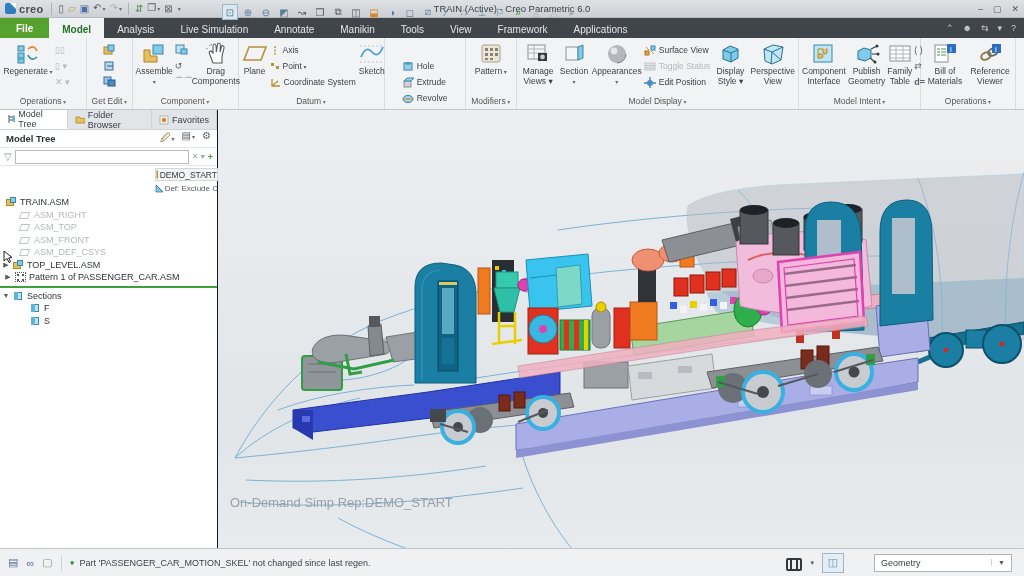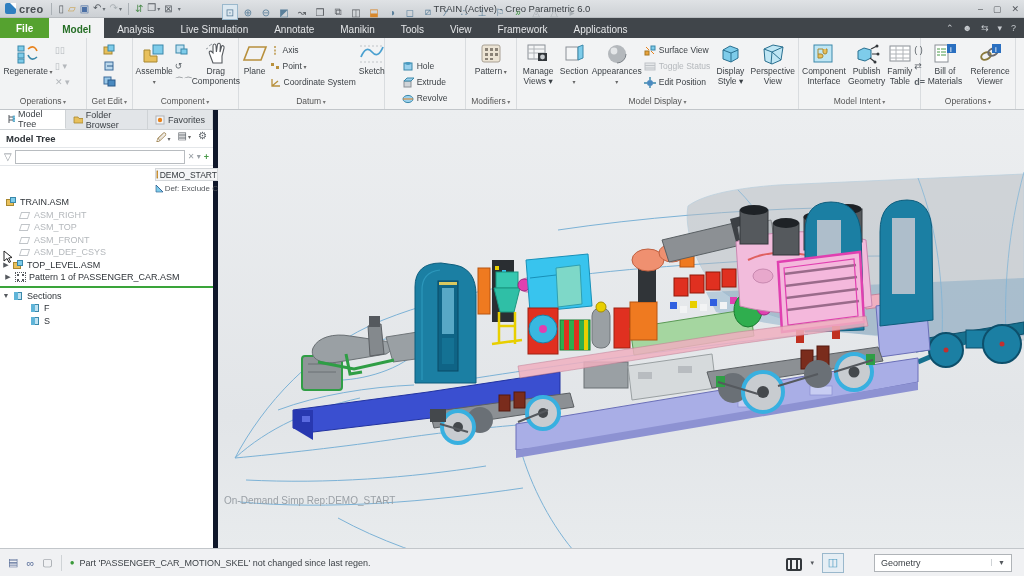--- a/index.html
+++ b/index.html
@@ -40,21 +40,21 @@
   .bigbtn .cap.drop:after{content:" ▾";font-size:6px;color:#666;}
   .smallcol{display:flex;flex-direction:column;justify-content:flex-start;gap:3px;padding-top:3px;}
   .sbtn{height:13px;display:flex;align-items:center;gap:2px;font-size:9px;color:#5a6066;}
   .sbtn.gray{color:#b4b8bc;}
   .listcol{display:flex;flex-direction:column;gap:2px;padding-top:3px;}
   .lbtn{display:flex;align-items:center;gap:3px;font-size:8.5px;color:#3a3f44;height:14px;white-space:nowrap;}
   .lbtn.disabled{color:#b4b8bc;}
   .lbtn .cap.drop:after{content:" ▾";font-size:6px;color:#666;}
 
   
-  .lpanel{position:absolute;left:0;top:110px;width:218px;bottom:28px;background:#fff;border-right:5px solid #0f172a;font-size:9px;}
+  .lpanel{position:absolute;left:0;top:110px;width:218px;bottom:28px;background:#fff;border-right:1px solid #0f172a;font-size:9px;}
   .ptabs{height:20px;background:#e2e5e8;display:flex;align-items:stretch;border-bottom:1px solid #cfd3d6;}
   .ptab{display:flex;align-items:center;gap:3px;padding:0 7px;color:#3a3f44;border-right:1px solid #cfd3d6;}
   .ptab.active{background:#fff;border-bottom:1px solid #fff;}
   .phead{height:18px;display:flex;align-items:center;padding:0 6px;border-bottom:1px solid #e4e7ea;}
   .phead b{font-size:9.5px;color:#2e3338;}
   .phead-ic{margin-left:auto;display:flex;gap:7px;color:#8a6a30;font-size:10px;}
   .pfilter{height:18px;display:flex;align-items:center;gap:3px;padding:0 4px;border-bottom:1px solid #e4e7ea;}
   .pfilter .funnel{color:#8a9096;font-size:10px;}
   .pfilter input{flex:1;height:14px;border:1px solid #b8bcc0;font-size:9px;padding:0 3px;outline:none;}
   .pfilter .fx{color:#9aa0a6;font-size:8px;}
@@ -77,21 +77,21 @@
   .ticon.sec .s2{position:absolute;left:1px;top:1px;width:4px;height:8px;background:#5fb4d8;}
   .cursor{position:absolute;left:2px;top:140px;z-index:5;}
 
   
   .canvas{position:absolute;left:218px;top:110px;right:0;bottom:28px;background:linear-gradient(#eceef0,#e2e5e8 70%,#e8ebed);overflow:hidden;}
   .gtoolbar{position:absolute;left:219px;top:3px;height:18px;display:flex;align-items:center;gap:2px;padding:0 3px;}
   .gico{width:16px;height:16px;display:flex;align-items:center;justify-content:center;font-size:10px;color:#5a7f9a;}
   .gico.pressed{border:1px solid #9ab8cc;background:#dce8f0;}
   .gico.dark{color:#55595e;}
   .gico.faint{color:#aab0b5;}
-  .ovl-note{position:absolute;left:6px;top:385px;font-size:10px;color:#9aa0a6;}
+  .ovl-note{position:absolute;left:12px;top:385px;font-size:13px;color:#9aa0a6;}
 
   
   .statusbar{position:absolute;left:0;bottom:0;width:100%;height:28px;background:#f0f1f3;border-top:1px solid #c2c6ca;display:flex;align-items:center;padding:0 8px;font-size:9px;color:#3a3f44;}
   .sb-ic{display:flex;gap:8px;color:#5a6f9a;font-size:11px;align-items:center;}
   .sb-sep{width:1px;height:16px;background:#cfd3d6;margin:0 8px;}
   .sb-msg{display:flex;align-items:center;gap:5px;}
   .sb-dot{color:#3a9a3a;font-size:8px;}
   .sb-right{margin-left:auto;display:flex;align-items:center;gap:8px;}
   .binoc{width:16px;height:10px;position:relative;}
   .binoc:before,.binoc:after{content:"";position:absolute;top:0;width:8px;height:9px;border:2px solid #33373b;border-radius:2px;}

